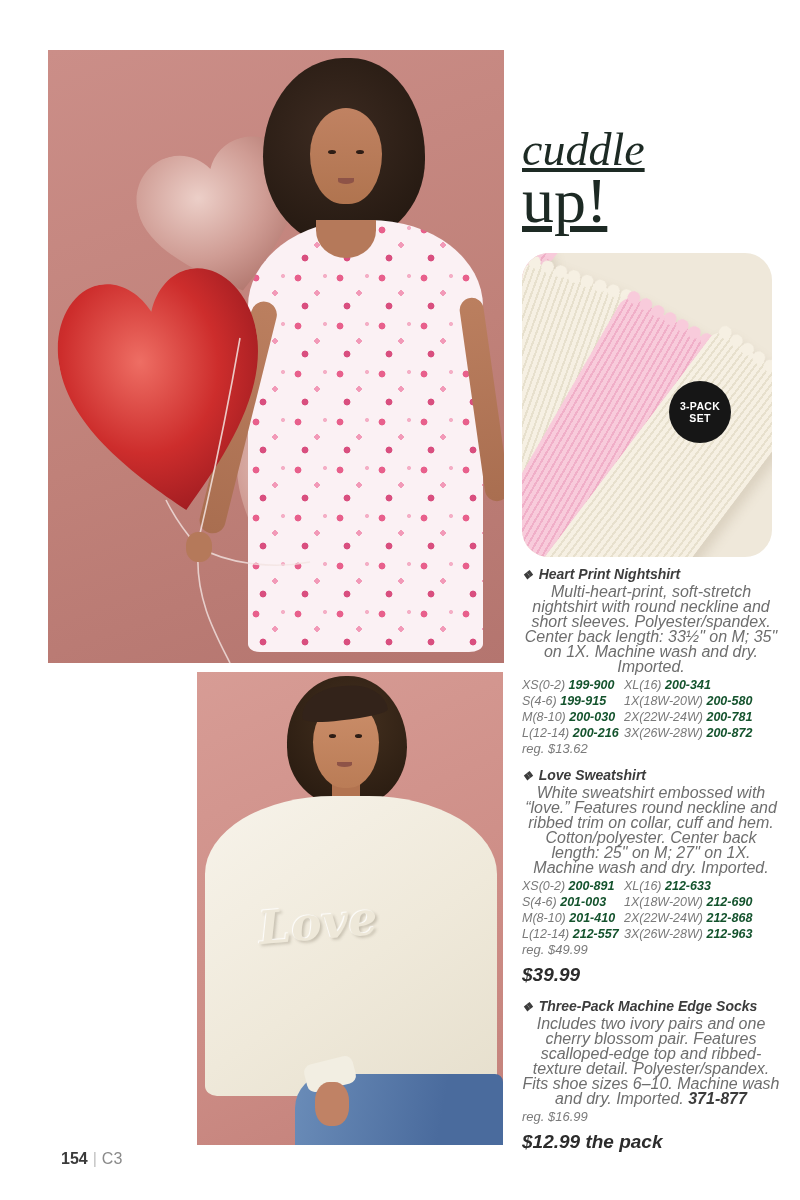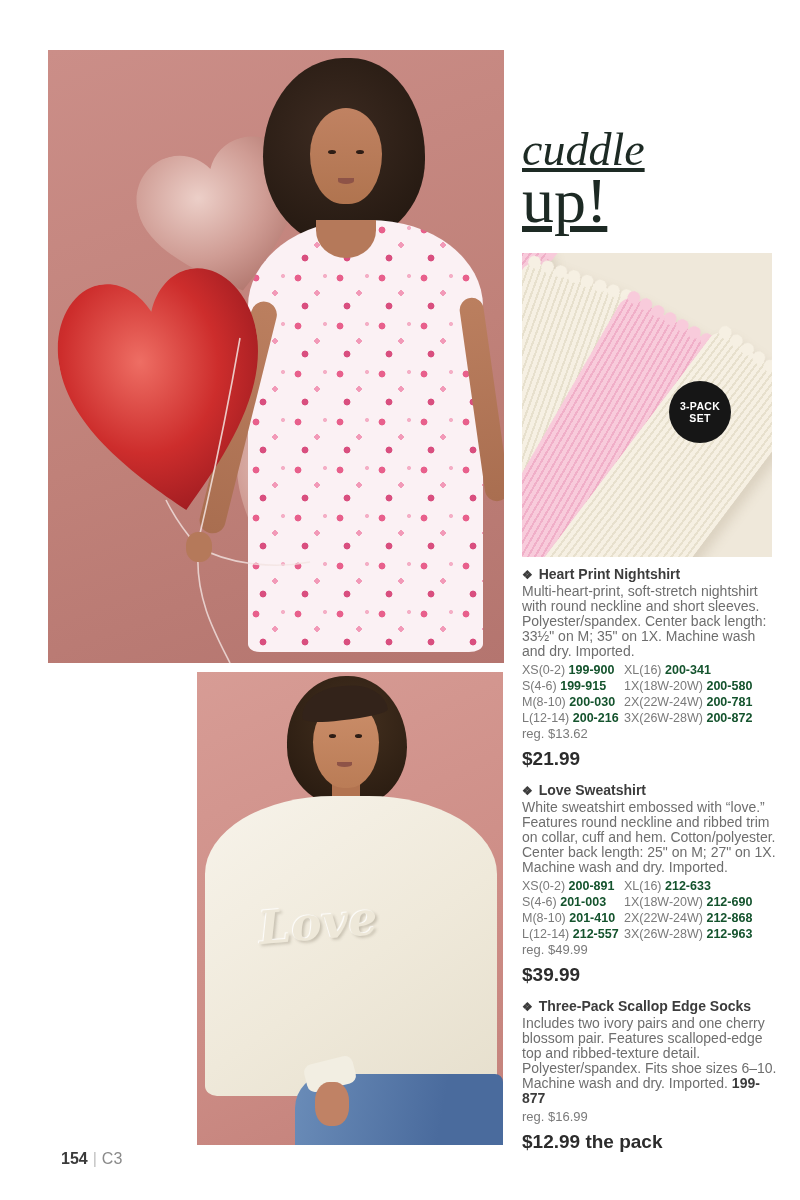--- a/index.html
+++ b/index.html
@@ -61,21 +61,21 @@
     font-size:46px;color:#eee8d9;transform:rotate(-5deg);
     text-shadow:-1px -1px 1px rgba(255,255,255,.9),2px 2px 3px rgba(110,100,80,.30);}
   .jeans{position:absolute;left:98px;top:402px;width:208px;height:71px;z-index:5;
     background:linear-gradient(100deg,#6a8cb8 0%,#4a6b9d 70%);border-radius:34px 8px 0 0;}
   .cuff{position:absolute;left:108px;top:388px;width:50px;height:28px;z-index:6;
     background:#f2eee2;border-radius:8px;transform:rotate(-14deg);}
   .m2-hand{position:absolute;left:118px;top:410px;width:34px;height:44px;z-index:7;
     background:#c08265;border-radius:42%;}
 
   
-  .photo-socks{left:522px;top:253px;width:250px;height:304px;background:#efe8da;}
+  .photo-socks{left:522px;top:253px;width:250px;height:304px;background:#efe8da;border-radius:27px;}
   .sock{position:absolute;--rib1:#f6f0e3;--rib2:#e7e0cd;
     background:repeating-linear-gradient(90deg,var(--rib1) 0 4px,var(--rib2) 4px 6px);
     border-radius:14px;transform-origin:top left;
     box-shadow:8px 0 12px rgba(140,120,90,.20);}
   .sock.pink{--rib1:#f8cbdb;--rib2:#f0afc8;}
   .sock::before{content:"";position:absolute;left:2px;right:0;top:-8px;height:16px;
     background:radial-gradient(circle at 7px 8px,var(--rib1) 6px,transparent 6.6px);
     background-size:14px 16px;background-repeat:repeat-x;}
   .sock-wedge{left:-54px;top:-64px;width:110px;height:210px;transform:rotate(38deg);}
   .sock-ivory-1{left:4px;top:6px;width:112px;height:350px;transform:rotate(20deg);}
@@ -86,24 +86,24 @@
     font-weight:bold;font-size:10.5px;line-height:12px;letter-spacing:.3px;}
 
   
   .headline{position:absolute;left:522px;top:128px;}
   .headline-line1{font-family:"Liberation Serif",serif;font-style:italic;
     font-size:46px;line-height:44px;letter-spacing:0px;}
   .headline-line2{font-family:"Liberation Serif",serif;font-size:64px;line-height:58px;}
 
   
   .products-column{position:absolute;left:522px;top:566px;width:258px;}
-  .product{margin-bottom:11px;}
+  .product{margin-bottom:11px;font-style:italic;}
   .p-title{font-size:14px;font-weight:bold;color:#3c3c3c;margin:0 0 2px;}
   .p-title .bullet{font-size:12px;margin-right:2px;}
-  .p-desc{font-size:14px;line-height:15px;color:#6e6e6e;margin:0 0 3px;}
+  .p-desc{font-size:16px;line-height:15px;color:#6e6e6e;margin:0 0 3px;text-align:center;}
   .p-desc b{color:#3c3c3c;}
   .size-grid{display:grid;grid-template-columns:102px auto;
     font-size:12.5px;line-height:16px;color:#7a7a7a;}
   .size-grid b{color:#14532d;}
   .reg{font-size:13px;color:#7a7a7a;line-height:15px;}
   .price{font-size:19px;font-weight:bold;color:#2c2c2c;margin-top:6px;line-height:24px;}
 
   
   .footer{position:absolute;left:61px;top:1150px;font-size:16px;color:#3a3a3a;}
   .footer .page-num{font-weight:bold;}
@@ -199,43 +199,42 @@
       <div class="cell"><span>XS(0-2)</span> <b>199-900</b></div>
       <div class="cell"><span>XL(16)</span> <b>200-341</b></div>
       <div class="cell"><span>S(4-6)</span> <b>199-915</b></div>
       <div class="cell"><span>1X(18W-20W)</span> <b>200-580</b></div>
       <div class="cell"><span>M(8-10)</span> <b>200-030</b></div>
       <div class="cell"><span>2X(22W-24W)</span> <b>200-781</b></div>
       <div class="cell"><span>L(12-14)</span> <b>200-216</b></div>
       <div class="cell"><span>3X(26W-28W)</span> <b>200-872</b></div>
     </div>
     <div class="reg">reg. $13.62</div>
-    <div class="price">$21.99</div>
   </section>
 
   <section class="product">
     <h3 class="p-title"><span class="bullet">❖</span> <span>Love Sweatshirt</span></h3>
     <p class="p-desc">White sweatshirt embossed with “love.” Features round neckline and ribbed trim on collar, cuff and hem. Cotton/polyester. Center back length: 25" on M; 27" on 1X. Machine wash and dry. Imported.</p>
     <div class="size-grid">
       <div class="cell"><span>XS(0-2)</span> <b>200-891</b></div>
       <div class="cell"><span>XL(16)</span> <b>212-633</b></div>
       <div class="cell"><span>S(4-6)</span> <b>201-003</b></div>
       <div class="cell"><span>1X(18W-20W)</span> <b>212-690</b></div>
       <div class="cell"><span>M(8-10)</span> <b>201-410</b></div>
       <div class="cell"><span>2X(22W-24W)</span> <b>212-868</b></div>
       <div class="cell"><span>L(12-14)</span> <b>212-557</b></div>
       <div class="cell"><span>3X(26W-28W)</span> <b>212-963</b></div>
     </div>
     <div class="reg">reg. $49.99</div>
     <div class="price">$39.99</div>
   </section>
 
   <section class="product">
-    <h3 class="p-title"><span class="bullet">❖</span> <span>Three-Pack Scallop Edge Socks</span></h3>
-    <p class="p-desc"><span>Includes two ivory pairs and one cherry blossom pair. Features scalloped-edge top and ribbed-texture detail. Polyester/spandex. Fits shoe sizes 6–10. Machine wash and dry. Imported. </span><b>199-877</b></p>
+    <h3 class="p-title"><span class="bullet">❖</span> <span>Three-Pack Machine Edge Socks</span></h3>
+    <p class="p-desc"><span>Includes two ivory pairs and one cherry blossom pair. Features scalloped-edge top and ribbed-texture detail. Polyester/spandex. Fits shoe sizes 6–10. Machine wash and dry. Imported. </span><b>371-877</b></p>
     <div class="reg">reg. $16.99</div>
     <div class="price">$12.99 the pack</div>
   </section>
 
 </div>
 
 <div class="footer">
   <span class="page-num">154</span><span class="divider">|</span><span class="code">C3</span>
 </div>
 

